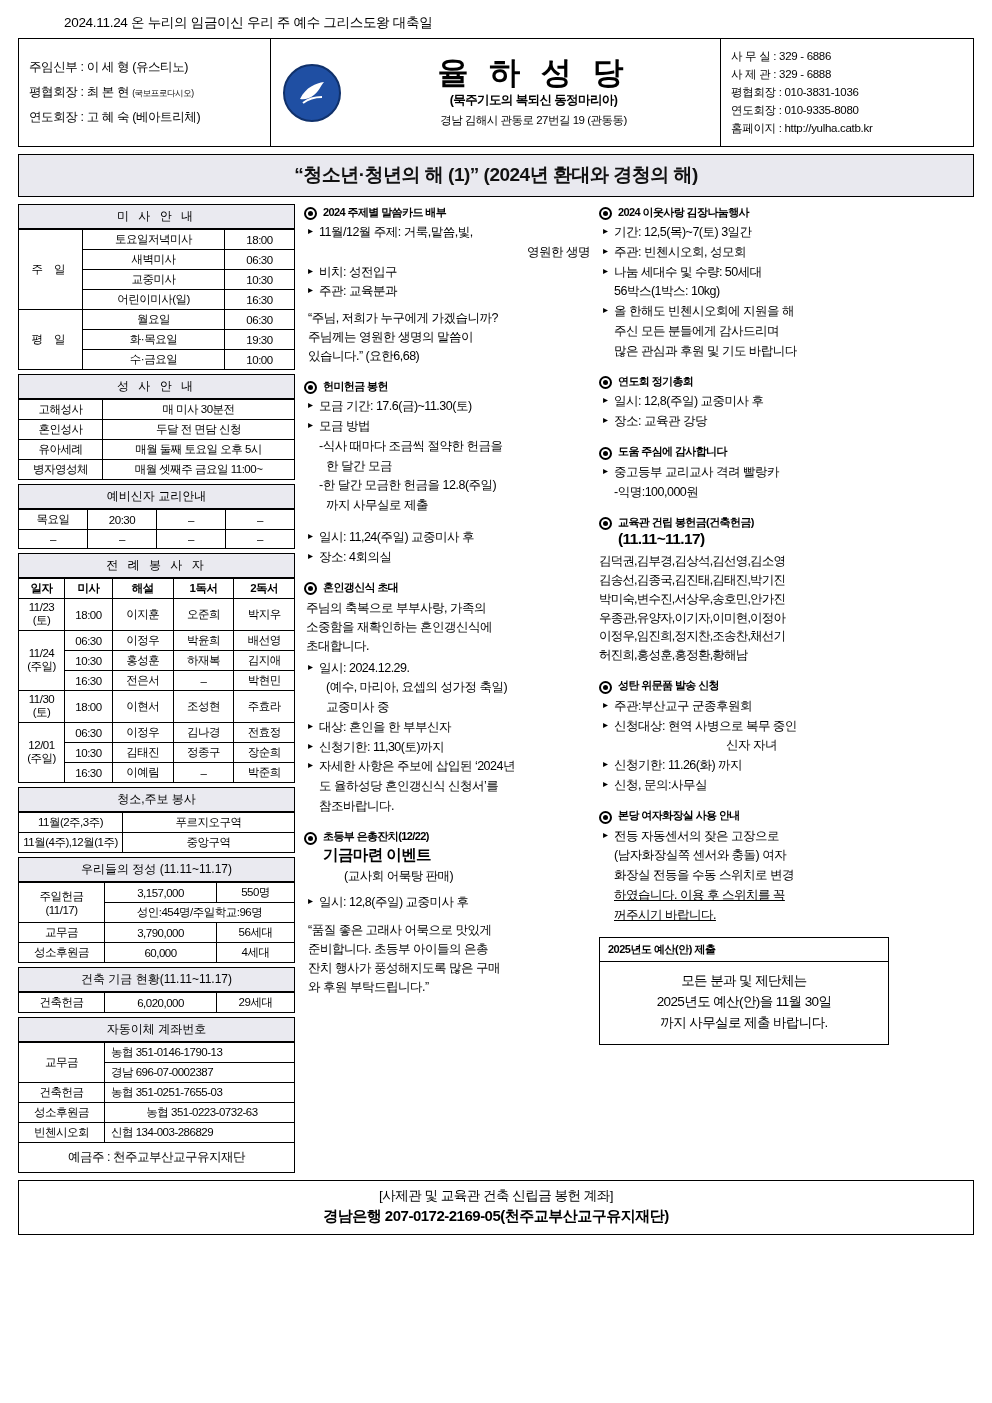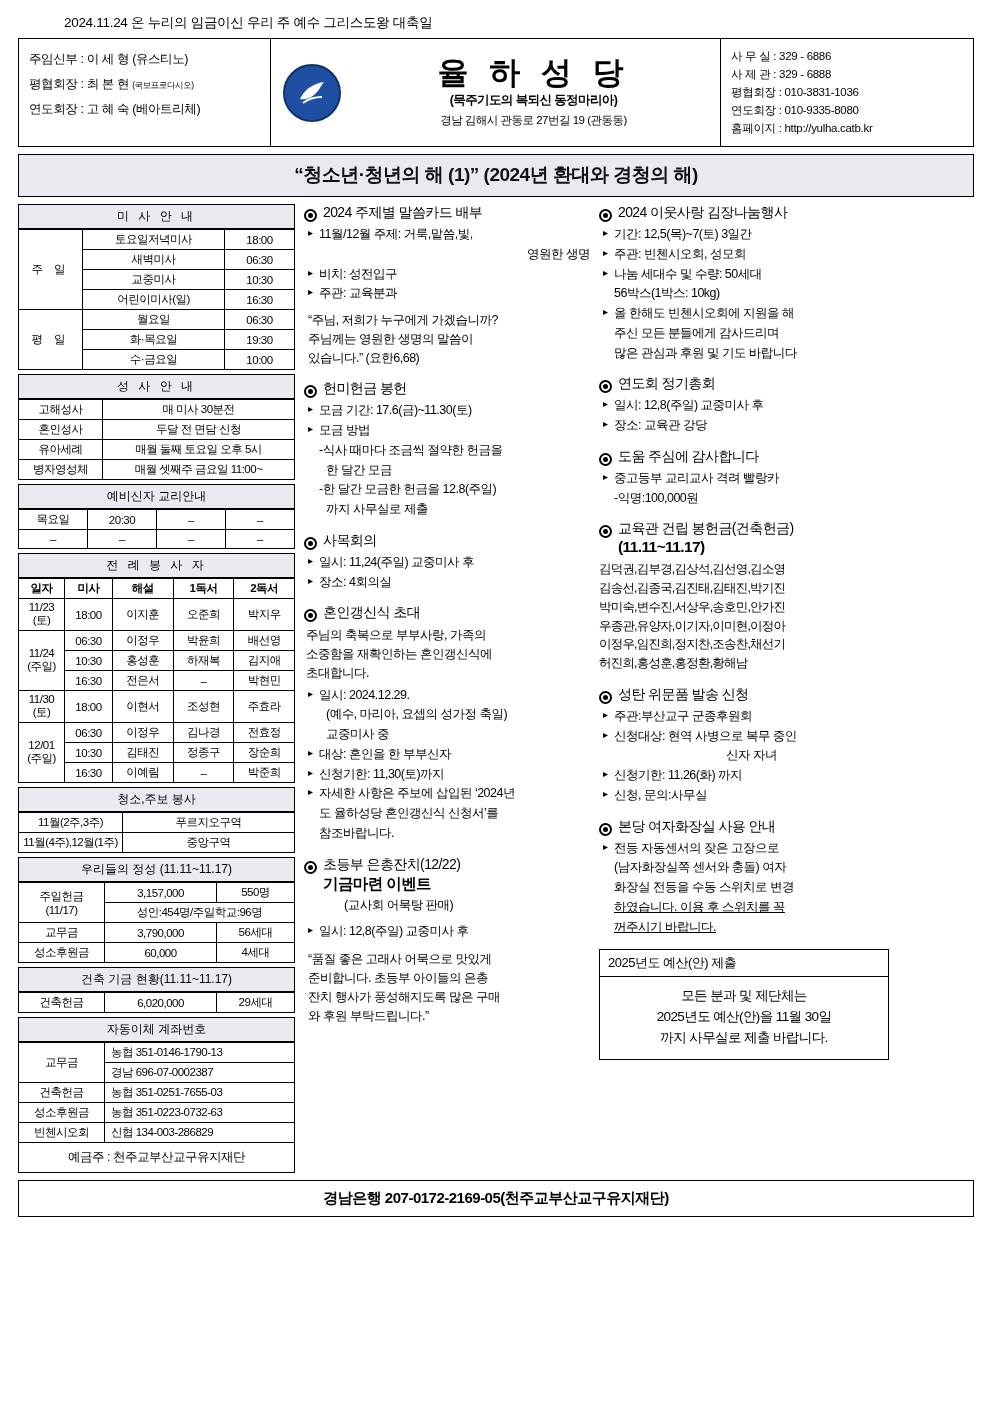--- a/index.html
+++ b/index.html
@@ -10,21 +10,21 @@
     font-family: "Liberation Sans", sans-serif;
     color: #000;
     font-size: 12px;
   }
   .page { width: 992px; height: 1403px; padding: 14px 18px 10px 18px; position: relative; }
 
   .topdate { font-size: 13.5px; font-weight: normal; letter-spacing: -0.3px; margin: 0 0 6px 46px; }
 
   
   .header { display: flex; border: 1.6px solid #000; }
-  .hdr-left { width: 252px; border-right: 1.6px solid #000; padding: 8px 8px 8px 10px; display: flex; flex-direction: column; justify-content: flex-start; }
+  .hdr-left { width: 252px; border-right: 1.6px solid #000; padding: 8px 8px 8px 10px; display: flex; flex-direction: column; justify-content: center; }
   .hdr-left .line { font-size: 12.5px; letter-spacing: -0.4px; white-space: nowrap; margin: 4px 0; }
   .hdr-left .sm { font-size: 8.5px; }
   .hdr-mid { flex: 1; border-right: 1.6px solid #000; display: flex; align-items: center; padding: 4px 2px 4px 12px; }
   .logo-circle {
     width: 58px; height: 58px; border-radius: 50%;
     background: #1f4fa3; flex: 0 0 58px; margin-right: 8px;
     display: flex; align-items: center; justify-content: center;
     border: 2px solid #10316b;
   }
   .hdr-mid-text { text-align: center; flex: 1; }
@@ -50,36 +50,36 @@
   
   .bar { border: 1.5px solid #000; background: #eaeaf0; text-align: center; font-weight: normal; font-size: 12px; letter-spacing: 3px; padding: 3px 0; }
   .bar.tight { letter-spacing: 0px; }
   table.t { width: 100%; border-collapse: collapse; table-layout: fixed; }
   table.t td, table.t th { border: 1px solid #000; font-size: 11.5px; text-align: center; padding: 2px 1px; letter-spacing: -0.5px; height: 19px; }
   table.t td.lbl { letter-spacing: 4px; }
   .mt4 { margin-top: 4px; }
 
   
   .sec { margin-bottom: 13px; }
-  .sec-title { font-size: 14px; font-weight: normal; letter-spacing: -0.6px; display: flex; align-items: flex-end; }
+  .sec-title { font-size: 11px; font-weight: bold; letter-spacing: -0.6px; display: flex; align-items: center; }
   .dot { display: inline-block; width: 13px; height: 13px; border: 2px solid #000; border-radius: 50%; position: relative; margin-right: 6px; flex: 0 0 13px; margin-top: 3px; }
   .dot:after { content: ""; position: absolute; width: 5px; height: 5px; background: #000; border-radius: 50%; left: 2px; top: 2px; }
   .sec-title-2 { font-size: 15.5px; font-weight: bold; letter-spacing: -0.6px; padding-left: 19px; }
   .body-txt { font-size: 12.5px; line-height: 1.5; letter-spacing: -0.5px; margin-top: 4px; padding-left: 2px; }
   ul.ar { list-style: none; margin: 3px 0 0 0; padding: 0 0 0 4px; }
   ul.ar > li { font-size: 12.5px; line-height: 1.5; letter-spacing: -0.5px; padding-left: 11px; position: relative; margin-bottom: 1px; }
   ul.ar > li:before { content: "\25B8"; position: absolute; left: 0; top: 0; font-size: 10px; }
   ul.ar > li.nob:before { content: ""; }
   .quote { font-size: 12.5px; line-height: 1.5; letter-spacing: -0.5px; margin-top: 8px; padding-left: 4px; }
   .names { font-size: 12.5px; line-height: 1.5; letter-spacing: -0.8px; margin-top: 4px; }
   .uline { text-decoration: underline; }
 
   
   .budget-box { border: 1.6px solid #000; margin-top: 4px; padding: 0; position: relative; }
-  .budget-head { border-bottom: 1.5px solid #000; font-size: 13px; font-weight: normal; padding: 4px 8px; letter-spacing: -0.5px; }
+  .budget-head { border-bottom: 1.5px solid #000; font-size: 11px; font-weight: bold; padding: 4px 8px; letter-spacing: -0.5px; }
   .budget-body { padding: 9px 8px 10px 8px; font-size: 13.5px; line-height: 1.55; letter-spacing: -0.6px; text-align: center; }
 
   
   .footer { border: 1.6px solid #000; margin-top: 7px; text-align: center; padding: 6px 0 8px 0; }
   .footer .l1 { font-size: 13.5px; letter-spacing: -0.5px; }
   .footer .l2 { font-size: 15px; font-weight: bold; letter-spacing: -0.5px; margin-top: 2px; }
 
   .small9 { font-size: 9px; }
   .small10 { font-size: 10px; }
 </style>
@@ -350,21 +350,21 @@
         </tr>
         <tr>
           <td style="text-align:left;padding-left:6px">경남   696-07-0002387</td>
         </tr>
         <tr>
           <td>건축헌금</td>
           <td style="text-align:left;padding-left:6px">농협 351-0251-7655-03</td>
         </tr>
         <tr>
           <td>성소후원금</td>
-          <td style="text-align:left;padding-left:6px">농협 351-0223-0732-63</td>
+          <td style="text-align:center;padding-left:6px">농협 351-0223-0732-63</td>
         </tr>
         <tr>
           <td>빈첸시오회</td>
           <td style="text-align:left;padding-left:6px">신협 134-003-286829</td>
         </tr>
         <tr>
           <td colspan="2" style="height:30px;font-size:12.5px">예금주 :  천주교부산교구유지재단</td>
         </tr>
       </tbody>
         </table>
@@ -398,24 +398,20 @@
           <li>모금 기간: 17.6(금)~11.30(토)</li>
           <li>모금 방법</li>
           <li class="nob">-식사 때마다 조금씩 절약한 헌금을</li>
           <li class="nob" style="padding-left:18px">한 달간 모금</li>
           <li class="nob">-한 달간 모금한 헌금을 12.8(주일)</li>
           <li class="nob" style="padding-left:18px">까지 사무실로 제출</li>
         </ul>
       </div>
 
       <div class="sec">
-        <div class="sec-title">
-          <span class="dot"></span>
-          <span>사목회의</span>
-        </div>
         <ul class="ar">
           <li>일시: 11,24(주일) 교중미사 후</li>
           <li>장소: 4회의실</li>
         </ul>
       </div>
 
       <div class="sec">
         <div class="sec-title">
           <span class="dot"></span>
           <span>혼인갱신식 초대</span>
@@ -539,16 +535,17 @@
         <div class="budget-head">2025년도 예산(안) 제출</div>
         <div class="budget-body" style="white-space:pre-line">모든 분과 및 제단체는
 2025년도 예산(안)을 11월 30일
 까지 사무실로 제출 바랍니다.</div>
       </div>
 
     </div>
   </div>
 
   <div class="footer">
+    <div class="l1">[사제관 및 교육관 건축 신립금 봉헌 계좌]</div>
     <div class="l2">경남은행 207-0172-2169-05(천주교부산교구유지재단)</div>
   </div>
 
 </div>
 
 </body></html>

